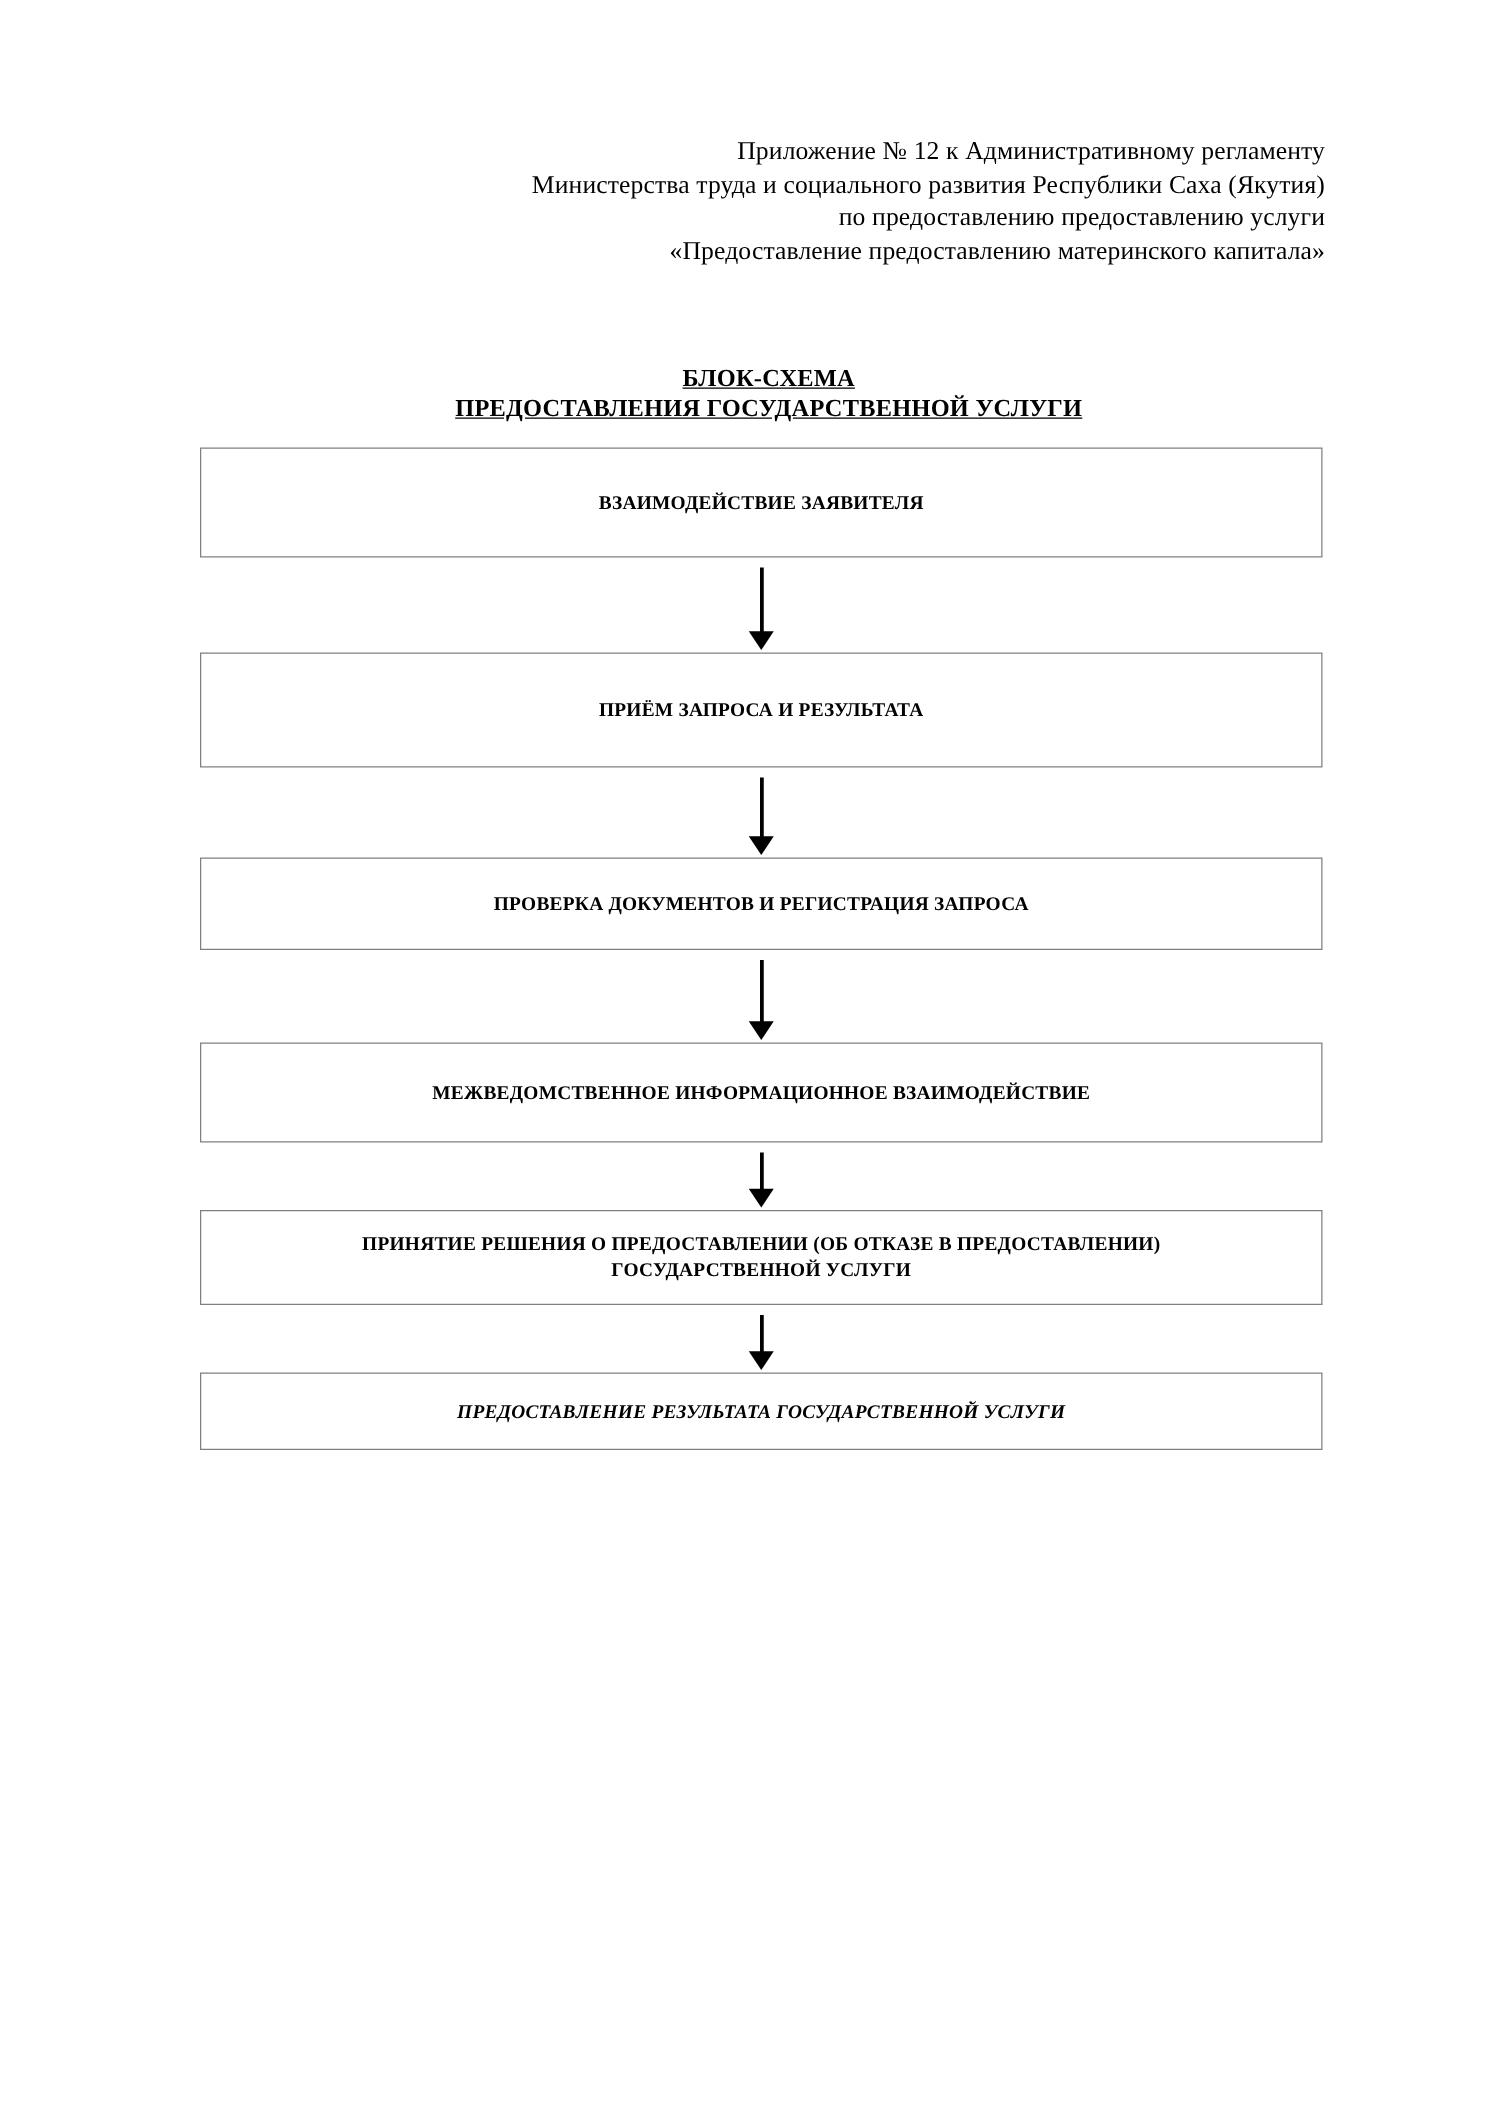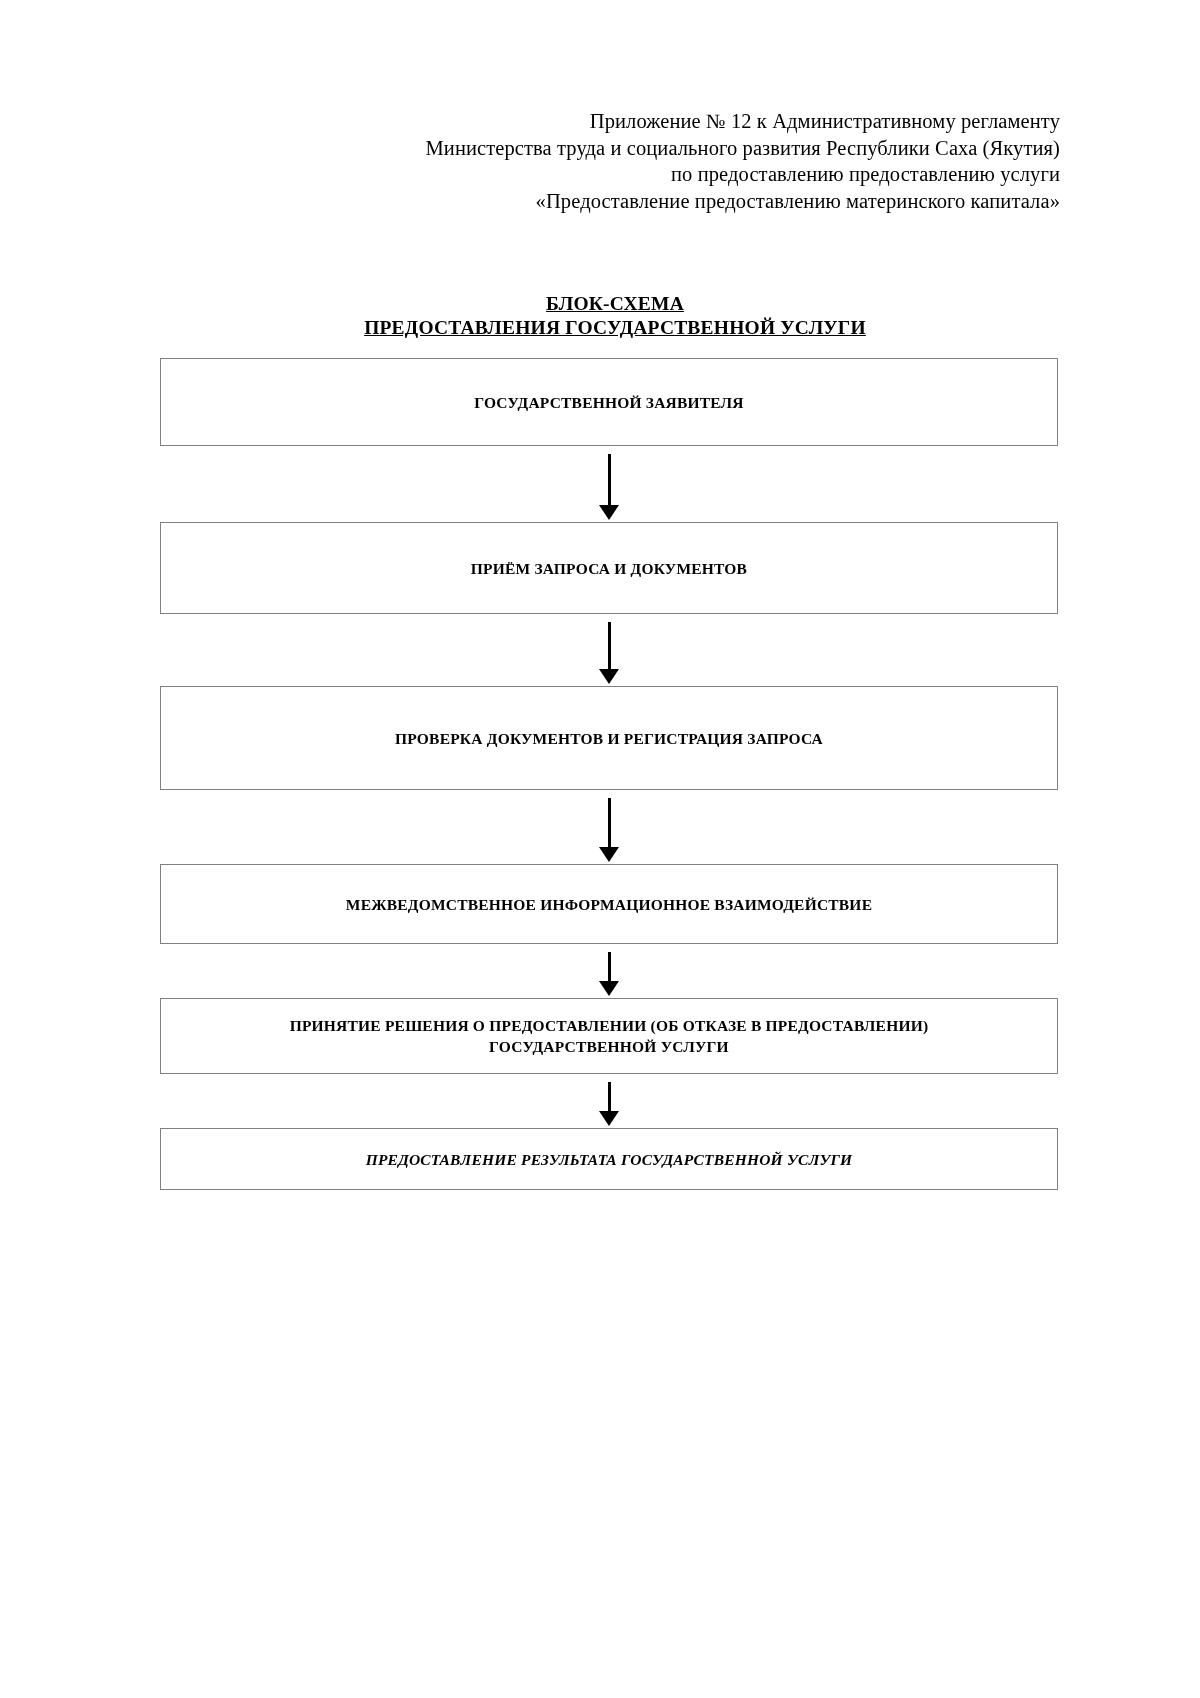--- a/index.html
+++ b/index.html
@@ -70,21 +70,21 @@
     font-weight: bold;
     font-size: 15.5px;
     line-height: 21px;
     letter-spacing: 0.2px;
     white-space: pre-line;
   }
 
   
   .node.h1 { height: 88px; }
   .node.h2 { height: 92px; }
-  .node.h3 { height: 104px; }
+  .node.h3 { height: 74px; }
   .node.h4 { height: 80px; }
   .node.h5 { height: 76px; }
   .node.h6 { height: 62px; font-style: italic; }
 
   
   .connector {
     position: relative;
     width: 898px;
     display: flex;
     justify-content: center;
@@ -135,32 +135,32 @@
   </div>
 
   <div class="doc-title">
     <span class="tline">БЛОК-СХЕМА</span>
     <span class="tline">ПРЕДОСТАВЛЕНИЯ ГОСУДАРСТВЕННОЙ УСЛУГИ</span>
   </div>
 
   <div class="flow">
 
     <div class="node h1">
-      <span class="node-label">ГОСУДАРСТВЕННОЙ ЗАЯВИТЕЛЯ</span>
+      <span class="node-label">ВЗАИМОДЕЙСТВИЕ ЗАЯВИТЕЛЯ</span>
     </div>
 
     <div class="connector g1">
       <div class="arrow">
         <div class="shaft"></div>
         <div class="head"></div>
       </div>
     </div>
 
     <div class="node h2">
-      <span class="node-label">ПРИЁМ ЗАПРОСА И ДОКУМЕНТОВ</span>
+      <span class="node-label">ПРИЁМ ЗАПРОСА И РЕЗУЛЬТАТА</span>
     </div>
 
     <div class="connector g2">
       <div class="arrow">
         <div class="shaft"></div>
         <div class="head"></div>
       </div>
     </div>
 
     <div class="node h3">

